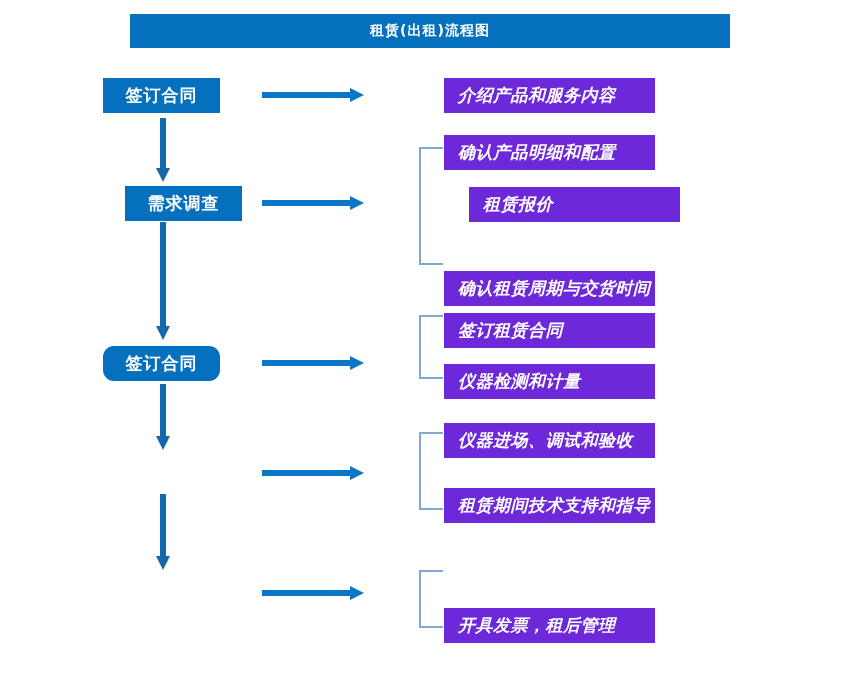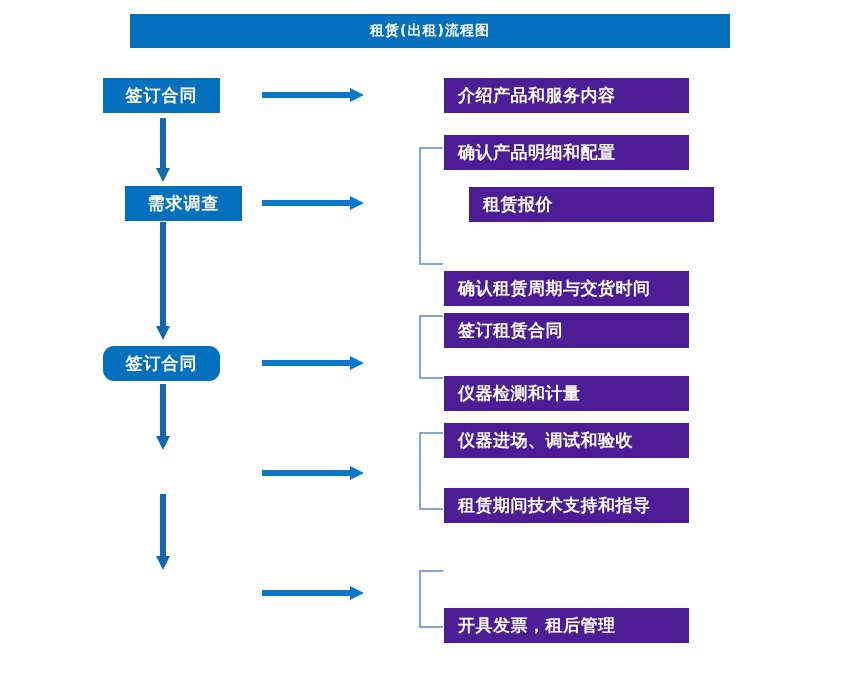--- a/index.html
+++ b/index.html
@@ -54,31 +54,32 @@
     display: flex;
     align-items: center;
     justify-content: center;
     letter-spacing: 1px;
   }
 
   
   .detail-box {
     position: absolute;
     left: 444px;
-    width: 245px;
+    width: 211px;
     height: 35px;
-    background: #4c1d95;
+    background: #6d28d9;
     color: #ffffff;
     font-size: 17px;
     font-weight: bold;
     display: flex;
     align-items: center;
     padding-left: 14px;
     box-sizing: border-box;
     letter-spacing: 0.5px;
+    font-style: italic;
   }
 
   
   .h-arrow {
     position: absolute;
     left: 262px;
     width: 102px;
     height: 16px;
   }
   .v-arrow {
@@ -198,21 +199,21 @@
   <div class="detail-box" style="top:78px;">介绍产品和服务内容</div>
 
   <div class="detail-box" style="top:135px;">确认产品明细和配置</div>
 
   <div class="detail-box" style="top:187px;margin-left:25px;">租赁报价</div>
 
   <div class="detail-box" style="top:243px;margin-top:28px;">确认租赁周期与交货时间</div>
 
   <div class="detail-box" style="top:313px;">签订租赁合同</div>
 
-  <div class="detail-box" style="top:376px;">仪器检测和计量</div>
+  <div class="detail-box" style="top:364px;">仪器检测和计量</div>
 
   <div class="detail-box" style="top:423px;">仪器进场、调试和验收</div>
 
   <div class="detail-box" style="top:488px;">租赁期间技术支持和指导</div>
 
 
   <div class="detail-box" style="top:608px;">开具发票，租后管理</div>
 
 </div>
 

